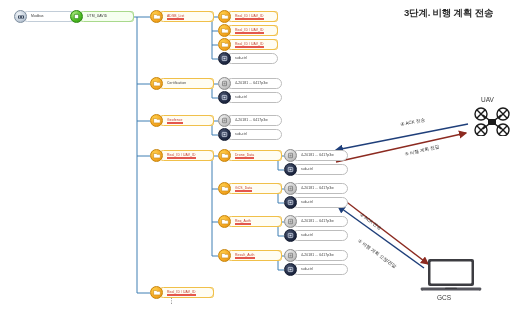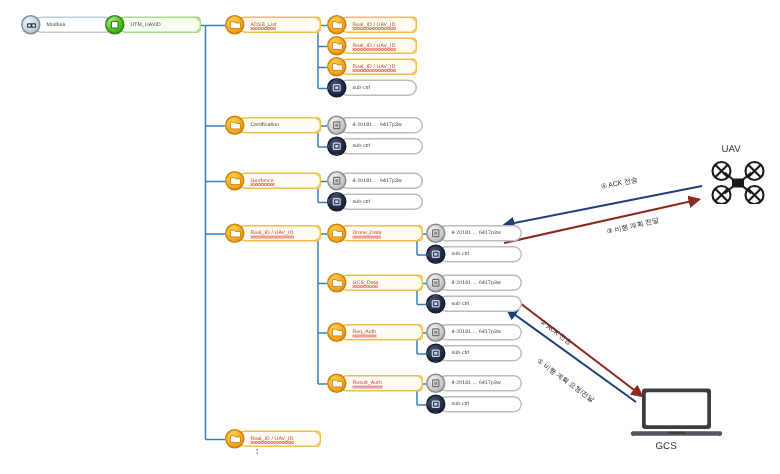--- a/index.html
+++ b/index.html
@@ -528,20 +528,21 @@
           <path d="M.6 1.6h3l.8 1h3.9v4.2H.6z" fill="#fff" stroke="#c8850a" stroke-width=".7"></path>
         </svg>
     </span>
     <span class="pill" style="width:56px;">
       <span class="lbl sq lbl-red">Real_ID / UAV_ID</span>
     </span>
   </div>
 
   <div class="ellipsis" style="left:168px;top:300px;">⋮</div>
 
+  <div id="stage-title">3단계. 비행 계획 전송</div>
 
   <div id="uav-icon">
     <svg width="40" height="30" viewBox="0 0 40 30">
       <g stroke="#1a1a1a" stroke-width="1.4" fill="none">
         <line x1="11" y1="9" x2="17" y2="14"></line>
         <line x1="29" y1="9" x2="23" y2="14"></line>
         <line x1="11" y1="23" x2="17" y2="18"></line>
         <line x1="29" y1="23" x2="23" y2="18"></line>
         <circle cx="9" cy="8" r="6"></circle>
         <circle cx="31" cy="8" r="6"></circle>

